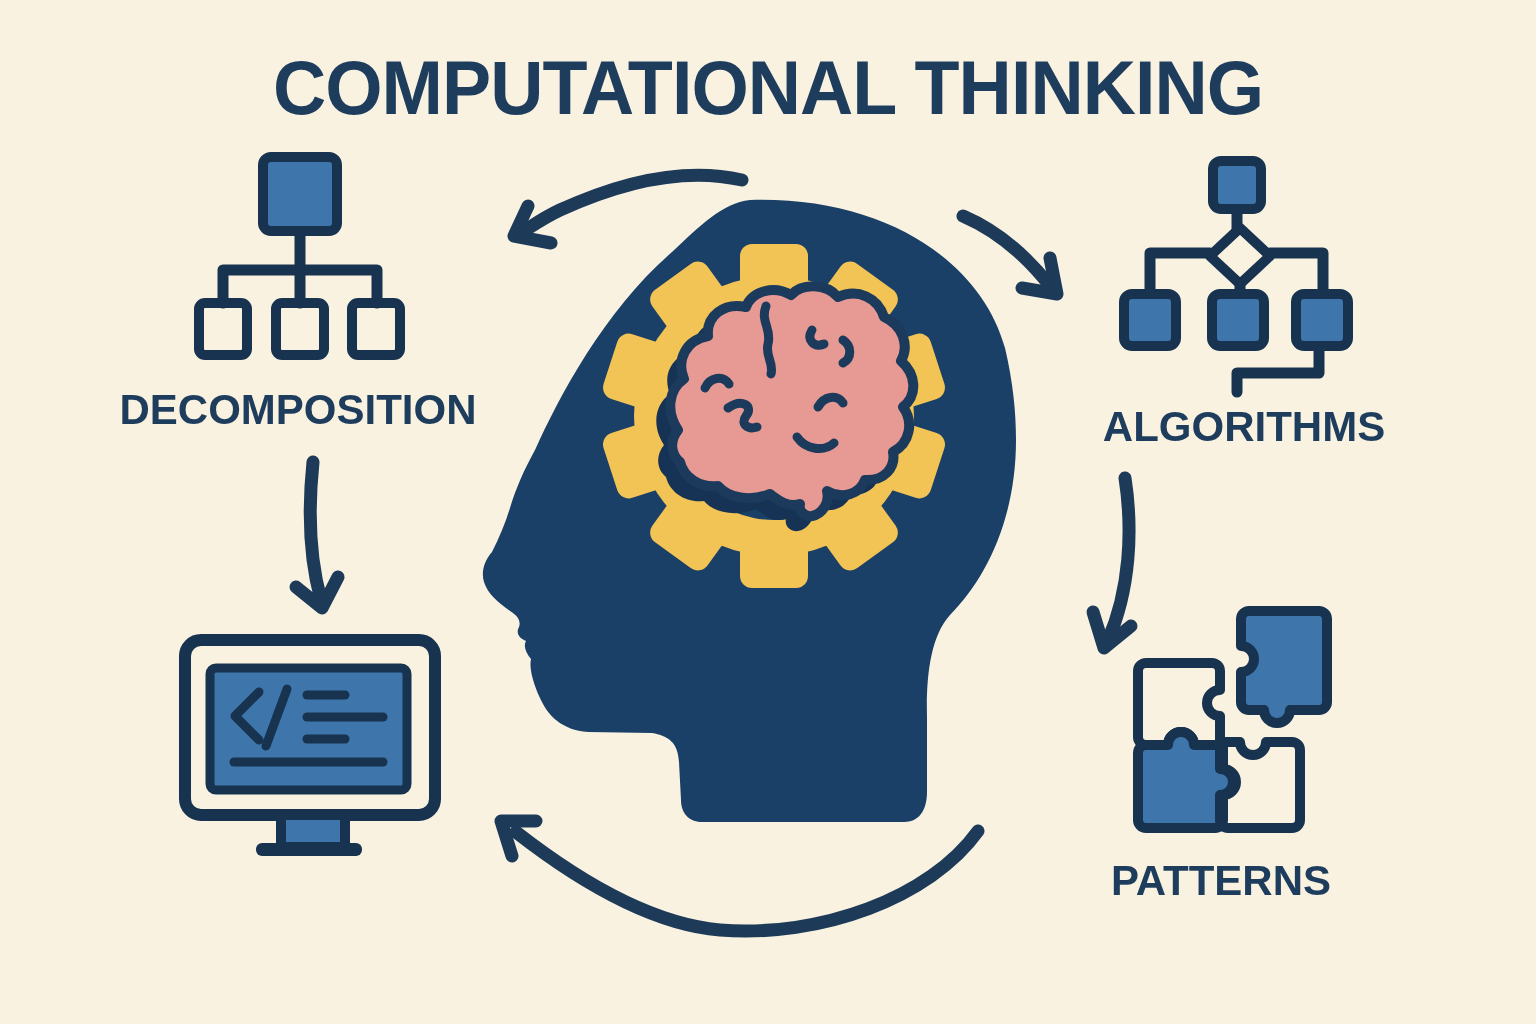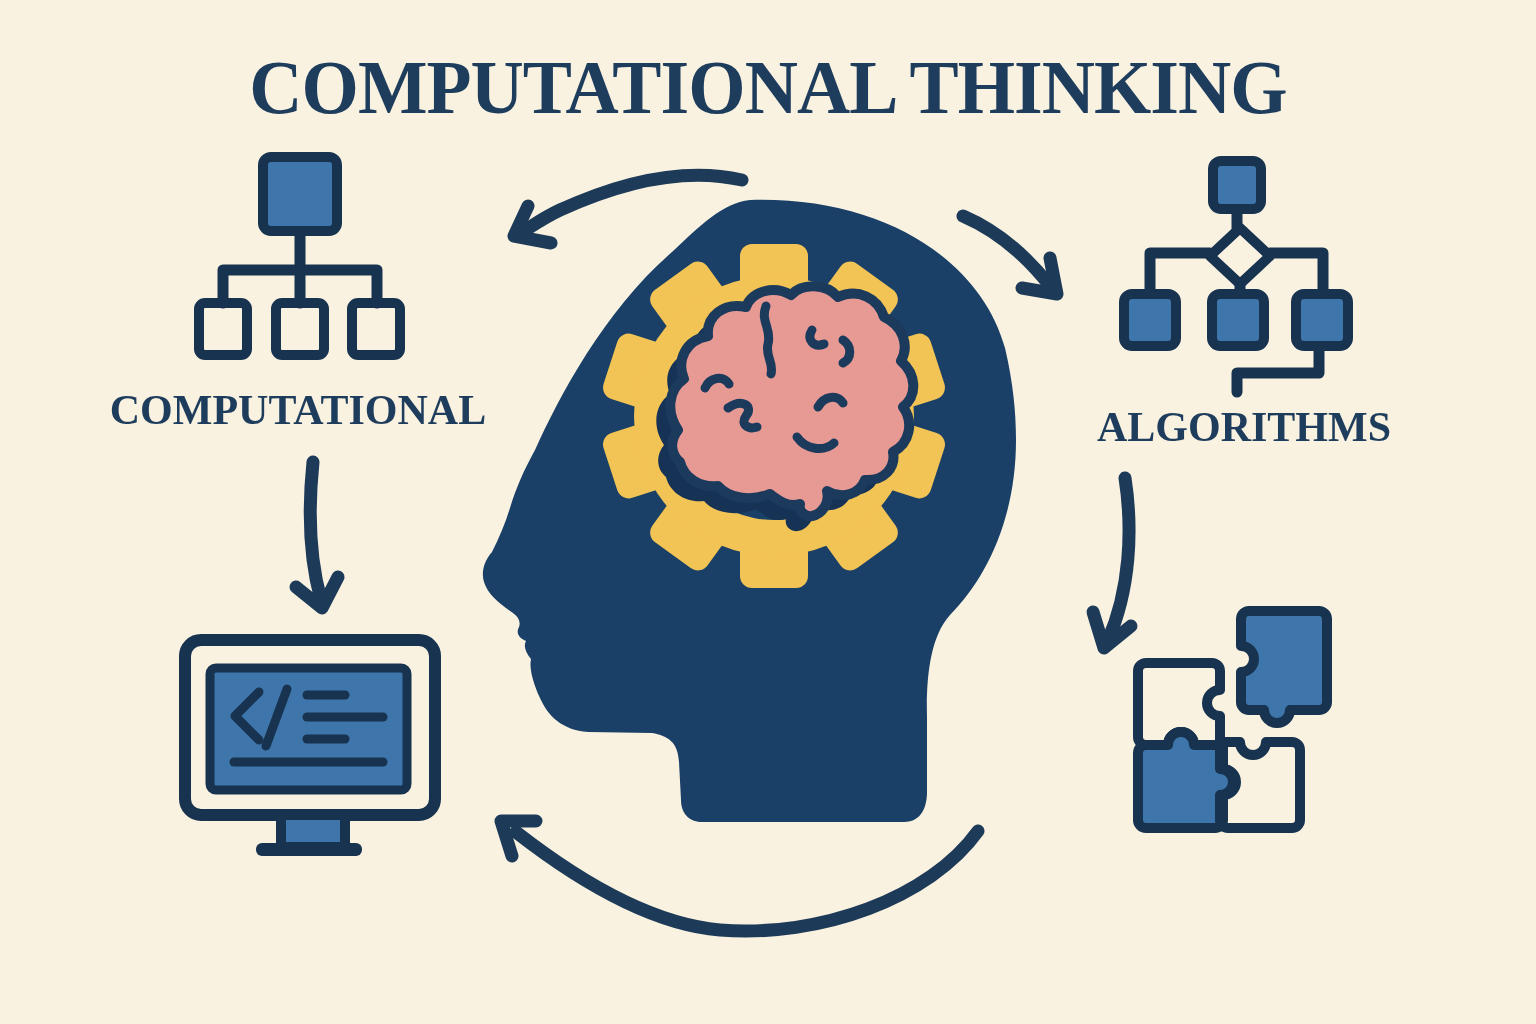--- a/index.html
+++ b/index.html
@@ -11,21 +11,20 @@
     --blue:#3e75aa;
     --yellow:#f2c355;
     --pink:#e79a94;
     --shadow:#163254;
   }
   html,body{margin:0;padding:0;}
   body{font-family:"Liberation Sans", sans-serif;background:var(--bg);}
   .canvas{
     position:relative;width:1420px;height:1024px;overflow:hidden;
     background:var(--bg);
-    font-family:Liberation Serif, serif;
   }
   .canvas svg{position:absolute;left:0;top:0;}
   .title{
     position:absolute;left:0;top:44px;width:1536px;text-align:center;
     font-size:76px;font-weight:bold;letter-spacing:-1px;color:var(--text);
     transform:scaleX(0.97);white-space:nowrap;
   }
   .label{
     position:absolute;transform:translateX(-50%);white-space:nowrap;
     font-size:42px;font-weight:bold;color:var(--text);letter-spacing:0px;
@@ -196,15 +195,16 @@
         <path class="st-arrow" d="M 536 821 L 501 821 L 512 856"></path>
       </g>
       <g>
         <path class="st-arrow" d="M 313 462 C 308 510 310 560 321 600"></path>
         <path class="st-arrow" d="M 296 587 L 322 608 L 338 577"></path>
       </g>
     </g>
   </svg>
 
   <div class="title">COMPUTATIONAL THINKING</div>
-  <div class="label lbl-decomposition">COMPUTATIONAL</div>
+  <div class="label lbl-decomposition">DECOMPOSITION</div>
   <div class="label lbl-algorithms">ALGORITHMS</div>
+  <div class="label lbl-patterns">PATTERNS</div>
 </div>
 
 </body></html>

